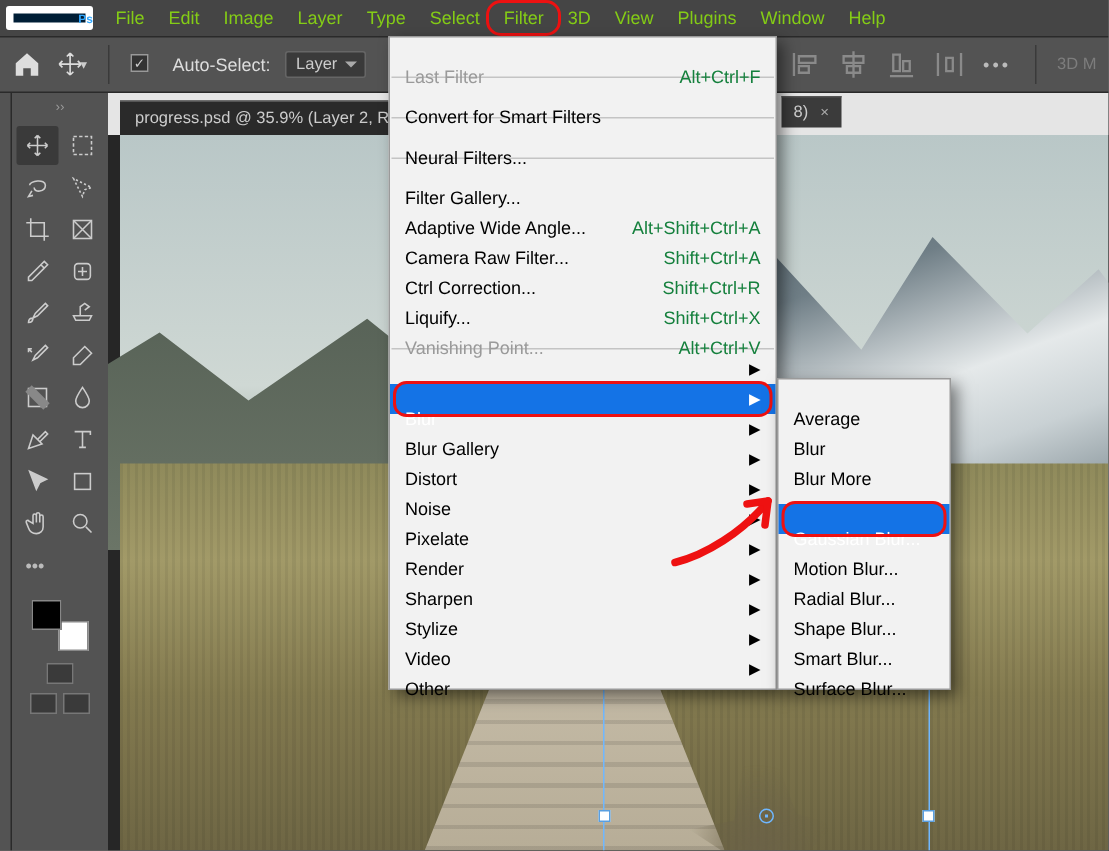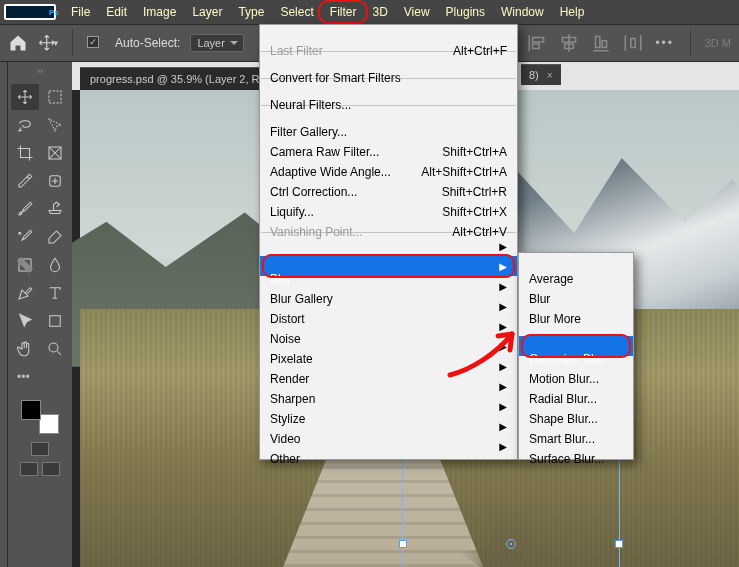--- a/index.html
+++ b/index.html
@@ -1,20 +1,20 @@
 <!DOCTYPE html>
 <html><head>
 <meta charset="utf-8">
 <style>
   * { box-sizing: border-box; margin: 0; padding: 0; font-family: "Segoe UI", Tahoma, sans-serif; }
   body { width: 739px; height: 567px; background: #323232; color: #ccc; font-size: 12px; overflow: hidden; position: relative; }
   
   .menubar { height: 24px; background: #454545; display: flex; align-items: center; padding: 0 4px; gap: 2px; }
-  .ps-logo { width: 16px; height: 16px; background:#001e36; border:2px solid #ffffff; color:#31a8ff; font-size:8px; font-weight:bold; display:flex; align-items:center; justify-content:center; border-radius:2px; margin-right:6px;padding-left:48px; }
-  .menubar .mitem { padding: 2px 7px; color:#fef9c3; cursor:default; border-radius:2px; }
+  .ps-logo { width: 16px; height: 16px; background:#001e36; border:5px solid #ffffff; color:#31a8ff; font-size:8px; font-weight:bold; display:flex; align-items:center; justify-content:center; border-radius:2px; margin-right:6px;padding-left:48px; }
+  .menubar .mitem { padding: 2px 7px; color:#84cc16; cursor:default; border-radius:2px; }
   .menubar .mitem.highlight-red { position:relative; }
   .red-oval { position:absolute; border:2px solid #e11; border-radius:10px; pointer-events:none; }
   
   .optionsbar { height: 38px; background:#535353; display:flex; align-items:center; padding:0 8px; gap:10px; border-top:1px solid #2a2a2a; border-bottom:1px solid #2a2a2a; }
   .home-icon,.move-icon { width:20px; height:20px; display:flex; align-items:center; justify-content:center; color:#ddd; }
   .checkbox { width:12px;height:12px;border:1px solid #999;background:#333;display:inline-flex;align-items:center;justify-content:center;font-size:9px;color:#ccc;margin-right:4px;}
   .checkbox.checked::after{content:"✓";}
   .dropdown { background:#3a3a3a;border:1px solid #666;padding:2px 18px 2px 6px;color:#ccc;position:relative;font-size:11px;border-radius:2px;}
   .dropdown::after{content:"";position:absolute;right:5px;top:50%;margin-top:-2px;border:4px solid transparent;border-top-color:#aaa;}
   .optionsbar .sep{width:1px;height:26px;background:#3a3a3a;margin:0 4px;}
@@ -54,21 +54,21 @@
   .h-tl{left:-4px;top:-4px}.h-tr{right:-4px;top:-4px}
   .h-tm{left:50%;top:-4px;margin-left:-4px}
   .h-ml{left:-4px;top:50%;margin-top:-4px}.h-mr{right:-4px;top:50%;margin-top:-4px}
   .pivot{position:absolute;left:50%;top:50%;width:10px;height:10px;margin:-5px 0 0 -5px;border:1px solid #6fb7ff;border-radius:50%;}
   .pivot::after{content:"";position:absolute;left:50%;top:50%;width:2px;height:2px;margin:-1px 0 0 -1px;background:#6fb7ff;}
   .shadow{position:absolute;left:360px;top:400px;width:130px;height:150px;background:radial-gradient(closest-side,rgba(107,98,72,0.9),transparent 70%);clip-path:polygon(45% 0%,55% 0%,70% 35%,90% 40%,72% 55%,80% 100%,50% 80%,30% 100%,38% 55%,15% 42%,38% 38%);filter:blur(2px);} 
   
   .menu{position:absolute;background:#f2f2f2;border:1px solid #9a9a9a;box-shadow:4px 4px 10px rgba(0,0,0,0.5);font-size:12px;color:#000;}
   .menu .row{display:flex;align-items:center;height:20px;padding:0 10px;white-space:nowrap;}
   .menu .row .lbl{flex:1;margin-top:26px;}
-  .menu .row .sc{color:#000000;margin-left:30px;margin-top:25px;}
+  .menu .row .sc{color:#15803d;margin-left:30px;margin-top:25px;}
   .menu .row.disabled{color:#9a9a9a;}
   .menu .row.hover{background:#1473e6;color:#fff;}
   .menu hr{border:none;border-top:1px solid #c4c4c4;margin:3px 1px;}
   .menu .arrow{margin-left:20px;font-size:10px;}
   .menu.main{left:259px;top:24px;width:259px;padding:3px 0;}
   .menu.sub{left:518px;top:252px;width:116px;padding:3px 0;}
   
   .anno-arrow{position:absolute;pointer-events:none;}
 </style>
 </head>
@@ -303,26 +303,26 @@
     </div>
   <hr>
   <div class="row">
       <span class="lbl">Neural Filters...</span>
     </div>
   <hr>
   <div class="row">
       <span class="lbl">Filter Gallery...</span>
     </div>
   <div class="row">
+      <span class="lbl">Adaptive Wide Angle...</span>
+      <span class="sc">Alt+Shift+Ctrl+A</span>
+    </div>
+  <div class="row">
       <span class="lbl">Camera Raw Filter...</span>
       <span class="sc">Shift+Ctrl+A</span>
-    </div>
-  <div class="row">
-      <span class="lbl">Adaptive Wide Angle...</span>
-      <span class="sc">Alt+Shift+Ctrl+A</span>
     </div>
   <div class="row">
       <span class="lbl">Ctrl Correction...</span>
       <span class="sc">Shift+Ctrl+R</span>
     </div>
   <div class="row">
       <span class="lbl">Liquify...</span>
       <span class="sc">Shift+Ctrl+X</span>
     </div>
   <div class="row disabled">

